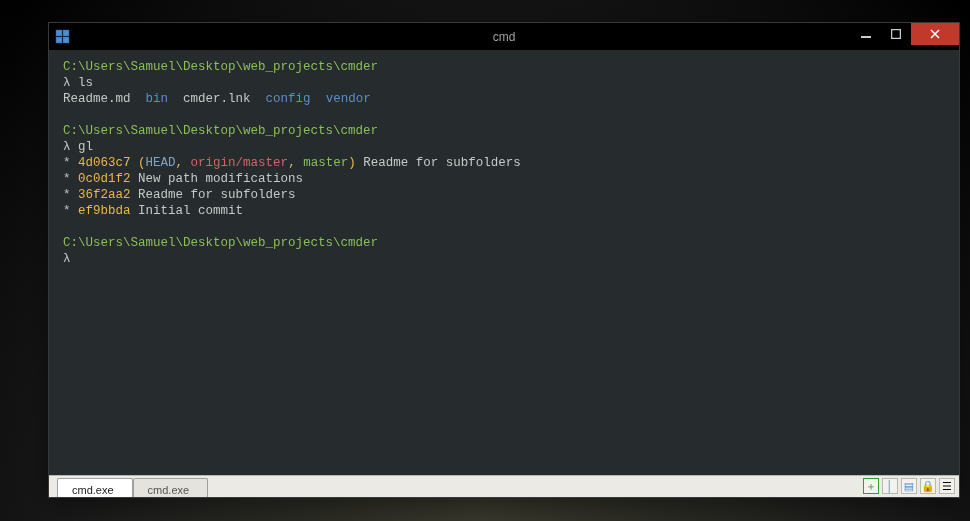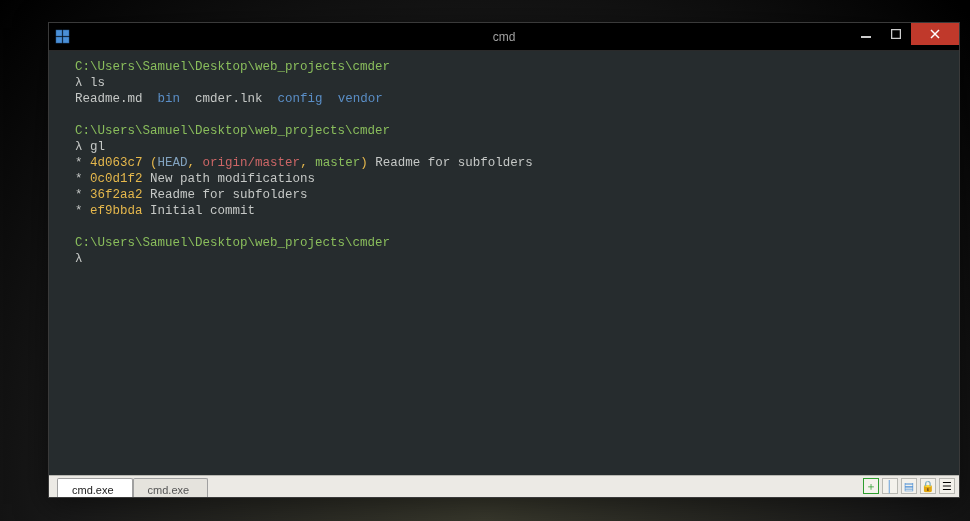--- a/index.html
+++ b/index.html
@@ -57,21 +57,21 @@
   }
   .win-btn.close {
     background: #c0392b;
     width: 48px;
     color: #fff;
   }
   .terminal {
     flex: 1;
     background: #262c2e;
     color: #c5c8c6;
-    padding: 8px 26px;
+    padding: 8px 14px;
     line-height: 16px;
     white-space: pre;
     overflow: hidden;
     font-size: 12.5px;
   }
   .statusbar {
     height: 22px;
     background: #eceae5;
     border-top: 1px solid #b8b8b2;
     display: flex;

